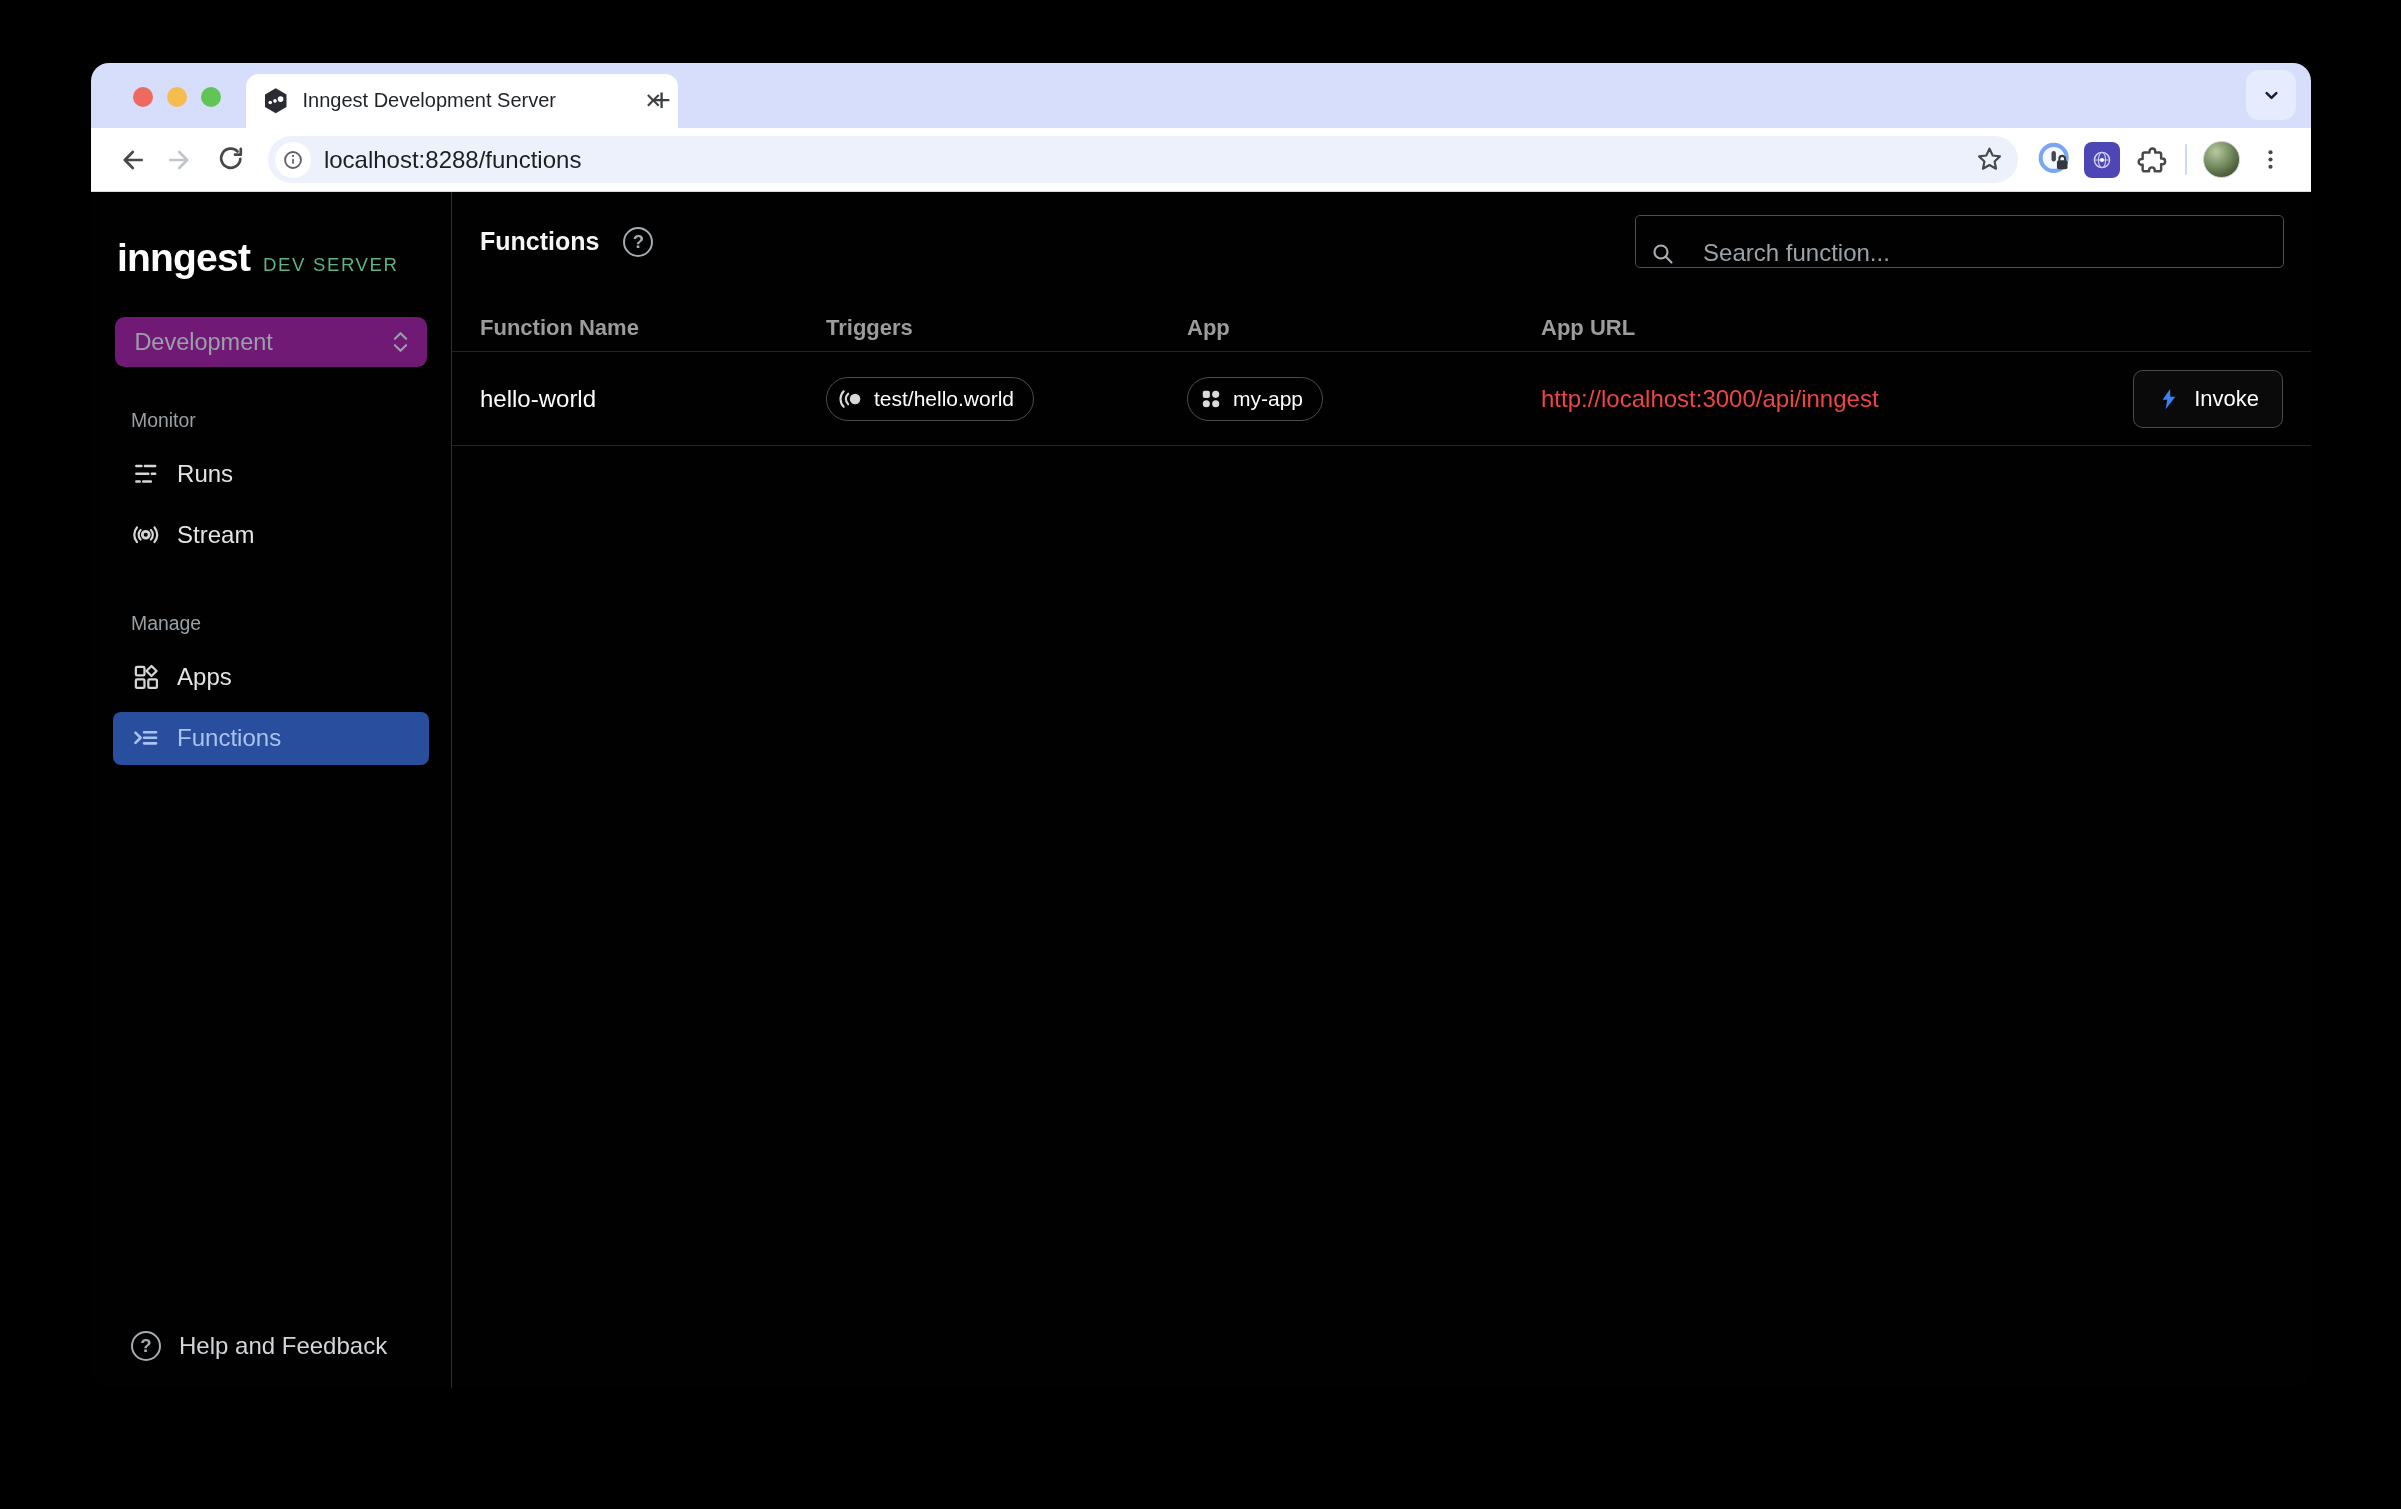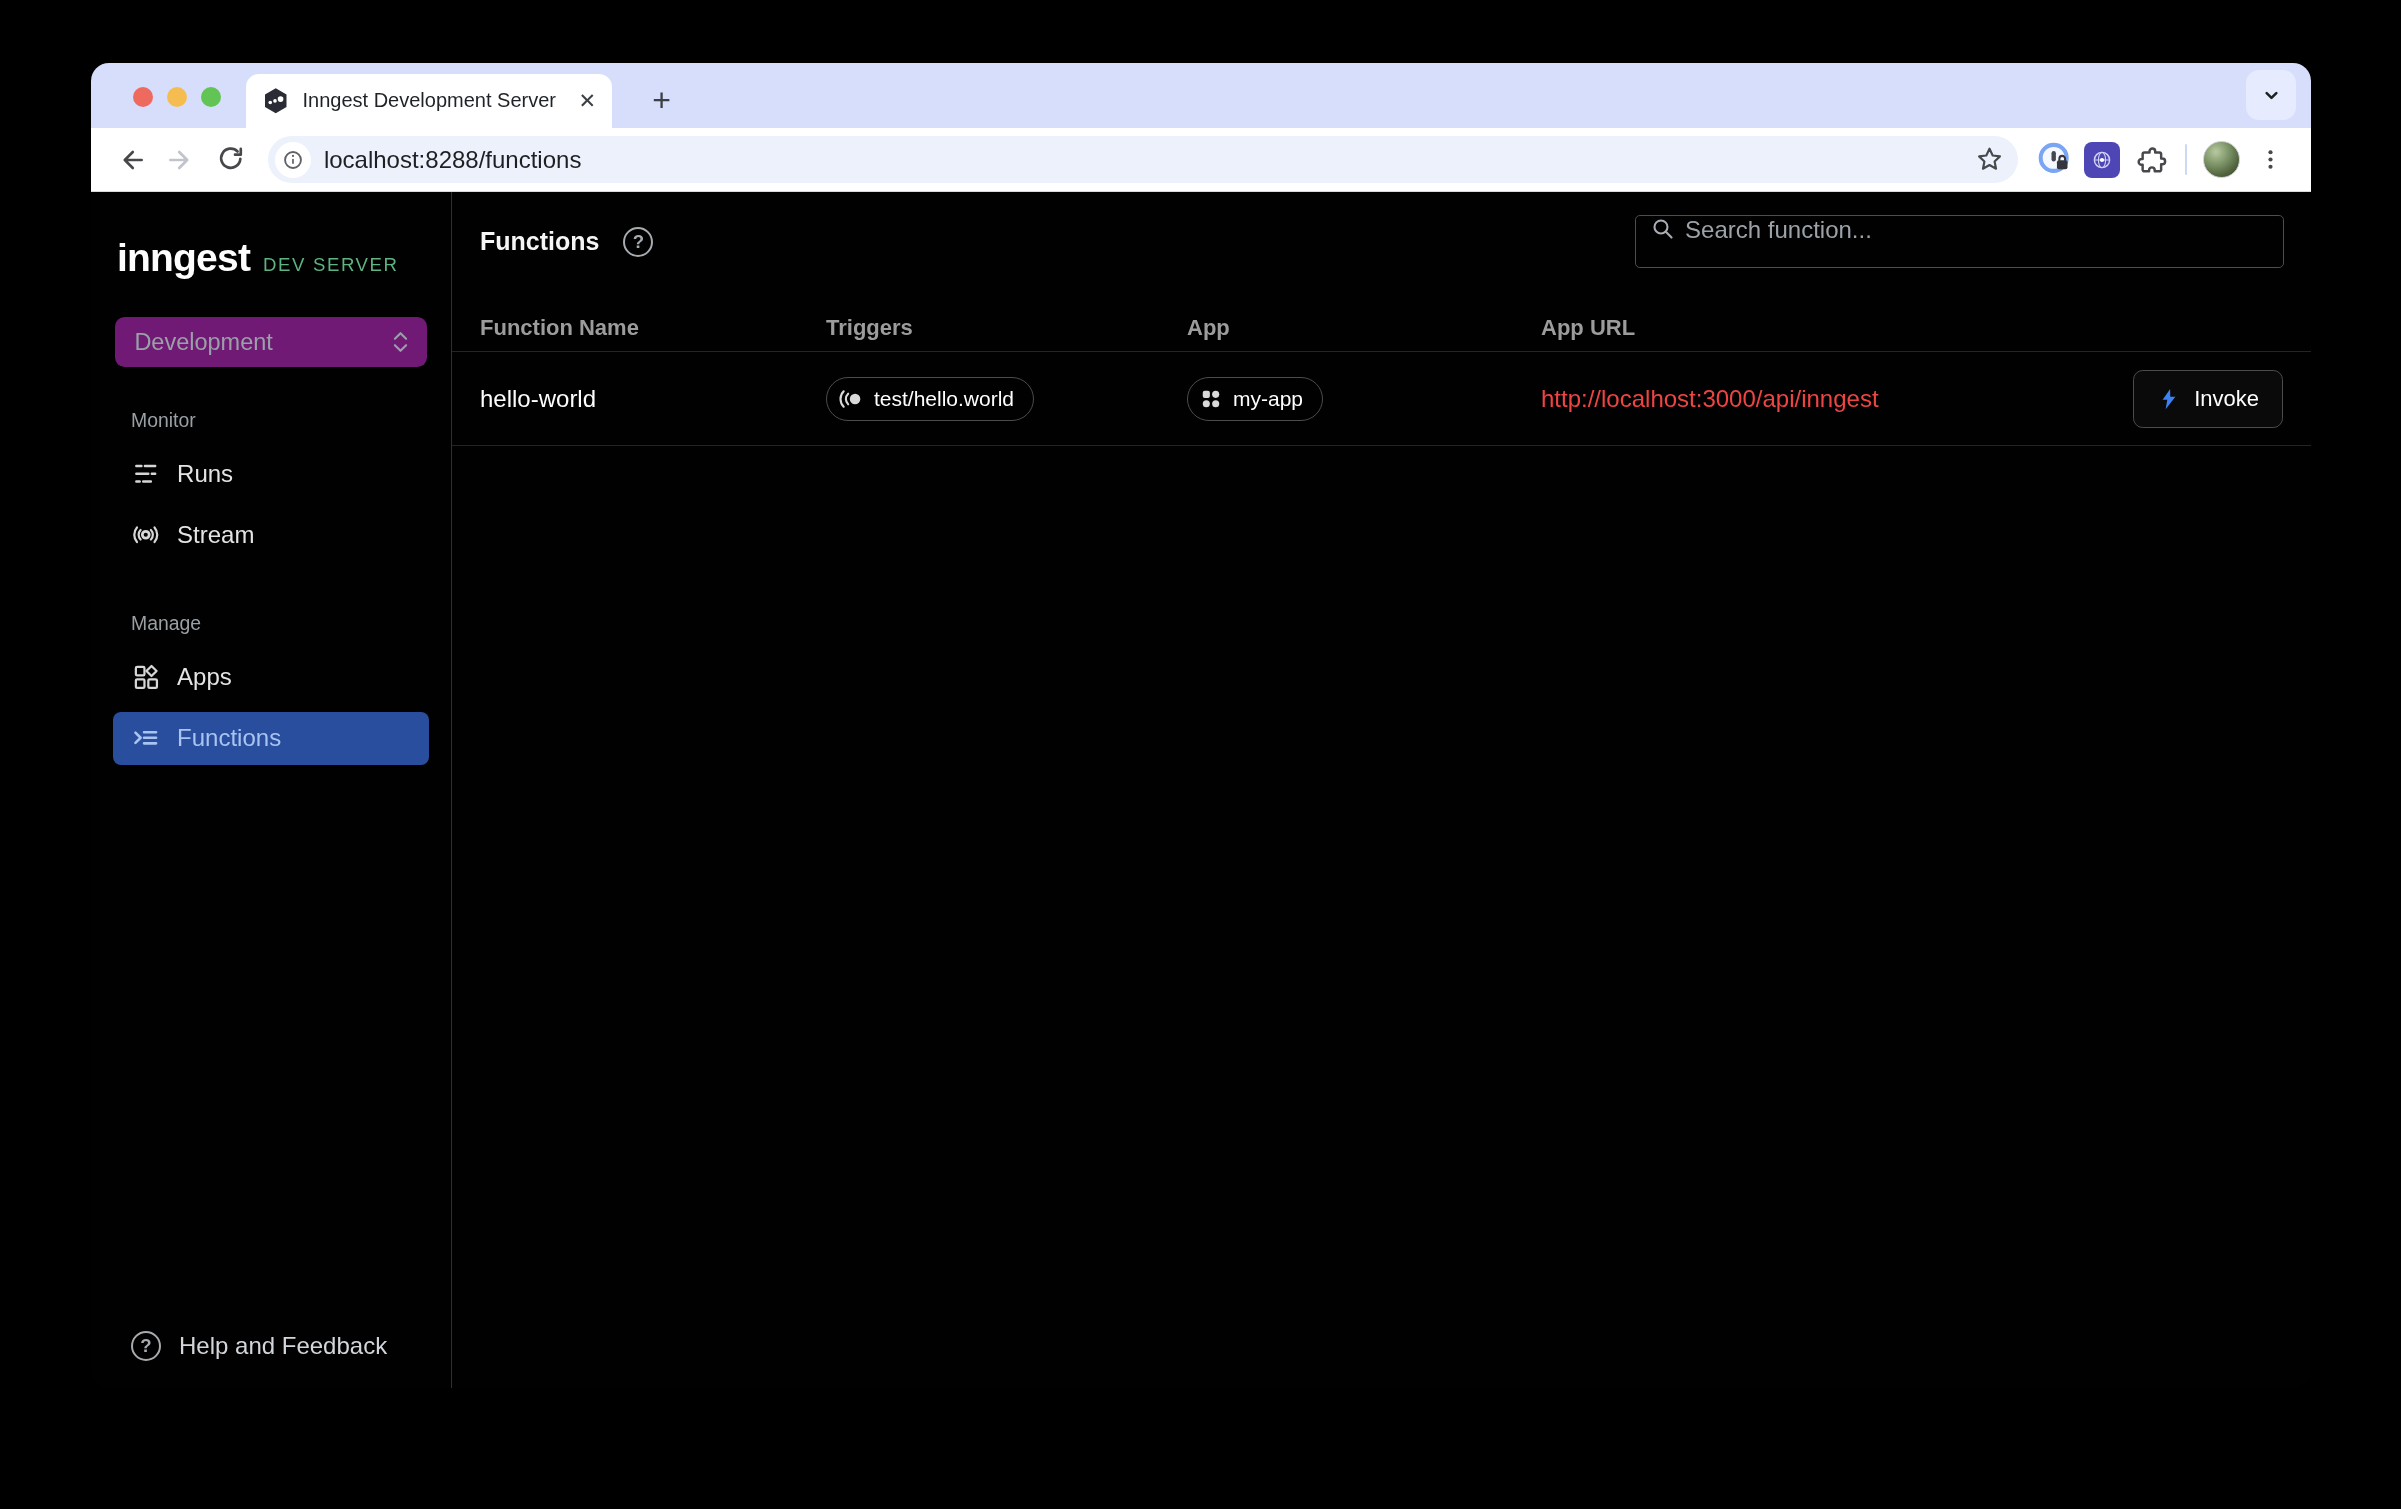--- a/index.html
+++ b/index.html
@@ -6,21 +6,21 @@
   html,body { width:2401px; height:1509px; background:#000; font-family:"Liberation Sans", sans-serif; overflow:hidden; }
 
   .window { position:absolute; left:91px; top:63px; width:2220px; height:1325px;
             border-radius:18px; overflow:hidden; display:flex; flex-direction:column; background:#010101; }
 
   
   .tabstrip { position:relative; height:65px; background:#d7defc; flex:none; }
   .traffic { position:absolute; left:42px; top:23.5px; display:flex; gap:13.8px; }
   .light { width:20px; height:20px; border-radius:50%; }
   .light.red{ background:#ee6a5f; } .light.yellow{ background:#f5bd4f; } .light.green{ background:#61c454; }
-  .tab { position:absolute; left:155px; top:10.5px; width:366px; height:54px; background:#fff;
+  .tab { position:absolute; left:155px; top:10.5px; width:432px; height:54px; background:#fff;
          border-radius:13px 13px 0 0; display:flex; align-items:center; padding:0 16px; gap:13px; }
   .tab-title { font-size:20px; color:#1f2328; flex:1; white-space:nowrap; overflow:hidden; }
   .tab-close { font-size:21px; color:#3c4043; cursor:default; }
   .newtab-btn { position:absolute; left:544px; top:10.5px; width:53px; height:54px; display:flex;
                 align-items:center; justify-content:center; font-size:32px; font-weight:300; color:#3c4043; }
   .tab-dropdown { position:absolute; right:14.6px; top:7.3px; width:50px; height:50px; border-radius:13px;
                   background:#e6ebfd; display:flex; align-items:center; justify-content:center; }
 
   
   .toolbar { height:64px; background:#fff; border-bottom:0.8px solid #d8dade; display:flex;
@@ -59,21 +59,21 @@
                  color:#d2d5d9; font-size:24px; }
   .help-circle { width:30px; height:30px; border:2px solid #a6abb0; border-radius:50%;
                  color:#a6abb0; font-size:18.6px; font-weight:600; display:flex; align-items:center;
                  justify-content:center; flex:none; }
 
   .main { flex:1; min-width:0; display:flex; flex-direction:column; }
   .main-header { display:flex; align-items:center; justify-content:space-between; padding:23px 27.5px 21px 28px; }
   .title-wrap { display:flex; align-items:center; gap:24px; }
   .page-title { font-size:25px; font-weight:600; color:#f5f5f5; }
   .search-box { width:649px; height:53px; border:1.6px solid #4b4f54; border-radius:4.9px;
-                display:flex; align-items:flex-start; gap:9px; padding:0 14.6px; }
+                display:flex; align-items:flex-end; gap:27px; padding:0 14.6px; }
   .search-box input { background:transparent; border:none; outline:none; color:#e8e8e8;
                       font-size:24px; flex:1; font-family:"Liberation Sans", sans-serif; }
   .search-box input::placeholder { color:#9ba2a8; }
 
   .tbl-head, .tbl-row { display:grid; grid-template-columns:346px 361px 354px 1fr auto;
                         align-items:center; padding:0 28px; }
   .tbl-head { height:63px; border-bottom:0.8px solid #242424; padding-top:16px; }
   .th { font-size:22px; font-weight:600; color:#9c9c9c; }
   .tbl-row { height:94px; border-bottom:0.8px solid #242424; }
   .fn-name { font-size:24px; font-weight:500; color:#fdfdfd; }

